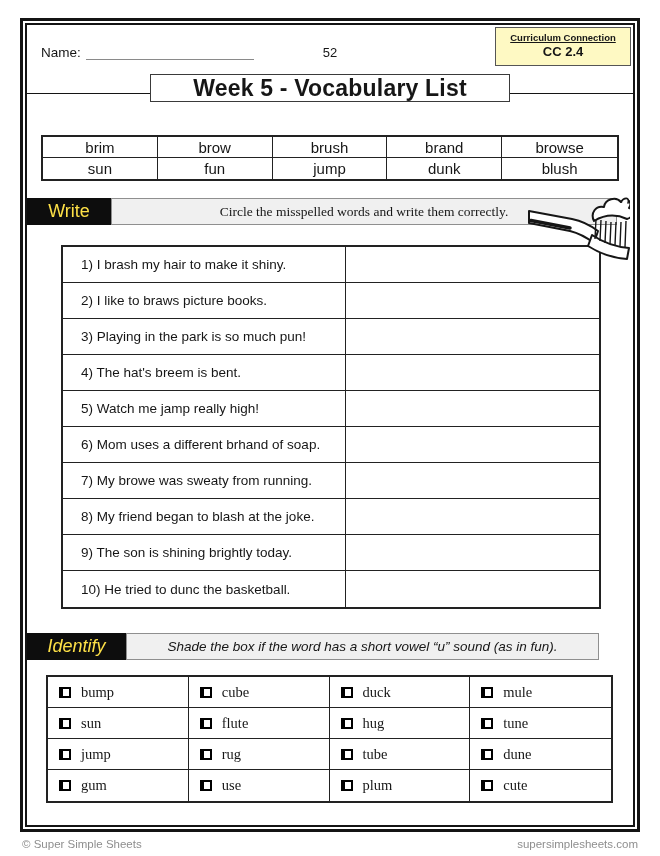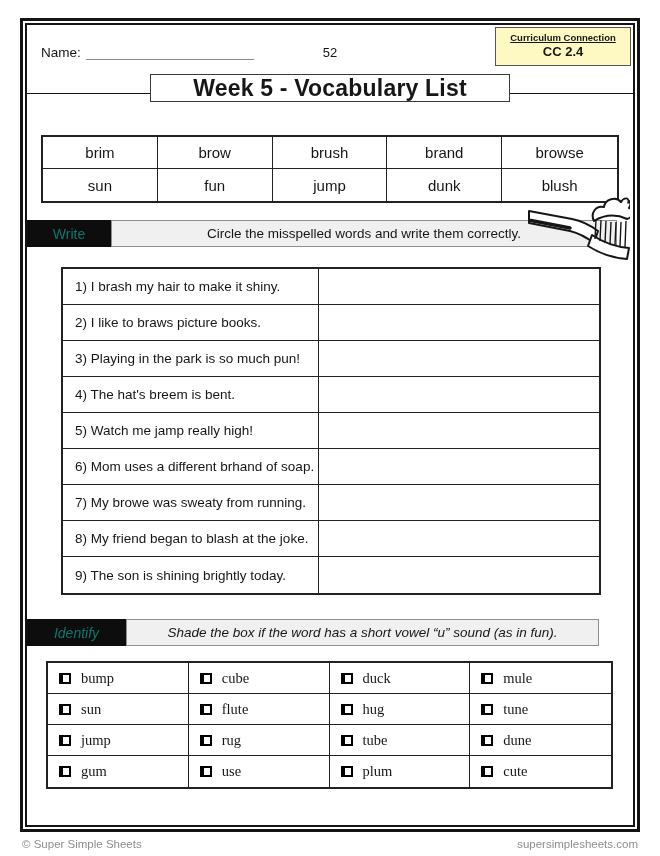--- a/index.html
+++ b/index.html
@@ -65,62 +65,62 @@
     font-size: 23px; font-weight: bold; letter-spacing: 0.2px;
   }
 
   
   .vocab-table {
     width: 578px; margin: 22px auto 0;
     border: 2px solid #222;
     display: grid; grid-template-columns: repeat(5, 1fr);
   }
   .vocab-cell {
-    height: 32px; display: flex; align-items: center; justify-content: center;
+    height: 21px; display: flex; align-items: center; justify-content: center;
     font-size: 15px;
     border-right: 1.5px solid #222; border-bottom: 1.5px solid #222;
   }
   .vocab-cell:nth-child(5n) { border-right: none; }
   .vocab-cell:nth-child(n+6) { border-bottom: none; }
 
   
   .section-header { display: flex; height: 27px; position: relative; }
   .section-header.write { margin-top: 17px; }
   .section-header.identify { margin-top: 24px; font-style: italic; }
   .sec-label {
-    background: #0d0d0d; color: #0f766e;
+    background: #0d0d0d; color: #fde047;
     display: flex; align-items: center; justify-content: center;
-    font-size: 14px;
+    font-size: 18px;
   }
   .sec-label.w-write { width: 84px; }
   .sec-label.w-identify { width: 99px; }
   .sec-instr {
     background: #f0f0f0; border: 1px solid #8f8f8f;
     display: flex; align-items: center; justify-content: center;
     font-size: 13.5px;
   }
-  .sec-instr.w-write { width: 506px; }
+  .sec-instr.w-write { width: 506px; font-family: Liberation Serif, serif; }
   .sec-instr.w-identify { width: 473px; }
 
   
   .toothbrush {
     position: absolute; right: 3px; top: 170px;
     width: 102px; height: 68px; pointer-events: none;
   }
 
   
   .sentence-table {
     width: 540px; margin: 20px 0 0 34px;
     border: 2px solid #222; background: #fff;
   }
   .s-row { display: flex; height: 36px; border-bottom: 1.5px solid #222; }
   .s-row:last-child { border-bottom: none; }
   .s-cell-left {
-    width: 256px; border-right: 1.5px solid #222;
-    display: flex; align-items: center; padding-left: 12px;
+    width: 283px; border-right: 1.5px solid #222;
+    display: flex; align-items: center; padding-left: 18px;
     font-size: 13.5px; white-space: nowrap;
   }
   .s-cell-right { flex: 1; }
 
   
   .word-grid {
     width: 567px; margin: 15px 0 0 19px;
     border: 2px solid #222;
     display: grid; grid-template-columns: repeat(4, 1fr); font-family: Liberation Serif, serif;
   }
@@ -230,20 +230,24 @@
         <div class="s-cell-right"></div>
       </div>
       <div class="s-row">
         <div class="s-cell-left">8) My friend began to blash at the joke.</div>
         <div class="s-cell-right"></div>
       </div>
       <div class="s-row">
         <div class="s-cell-left">9) The son is shining brightly today.</div>
         <div class="s-cell-right"></div>
       </div>
+      <div class="s-row">
+        <div class="s-cell-left">10) He tried to dunc the basketball.</div>
+        <div class="s-cell-right"></div>
+      </div>
     </div>
 
     <div class="section-header identify">
       <div class="sec-label w-identify">Identify</div>
       <div class="sec-instr w-identify">Shade the box if the word has a short vowel “u” sound (as in fun).</div>
     </div>
 
     <div class="word-grid">
       <div class="g-cell">
           <span class="cbx"></span>

